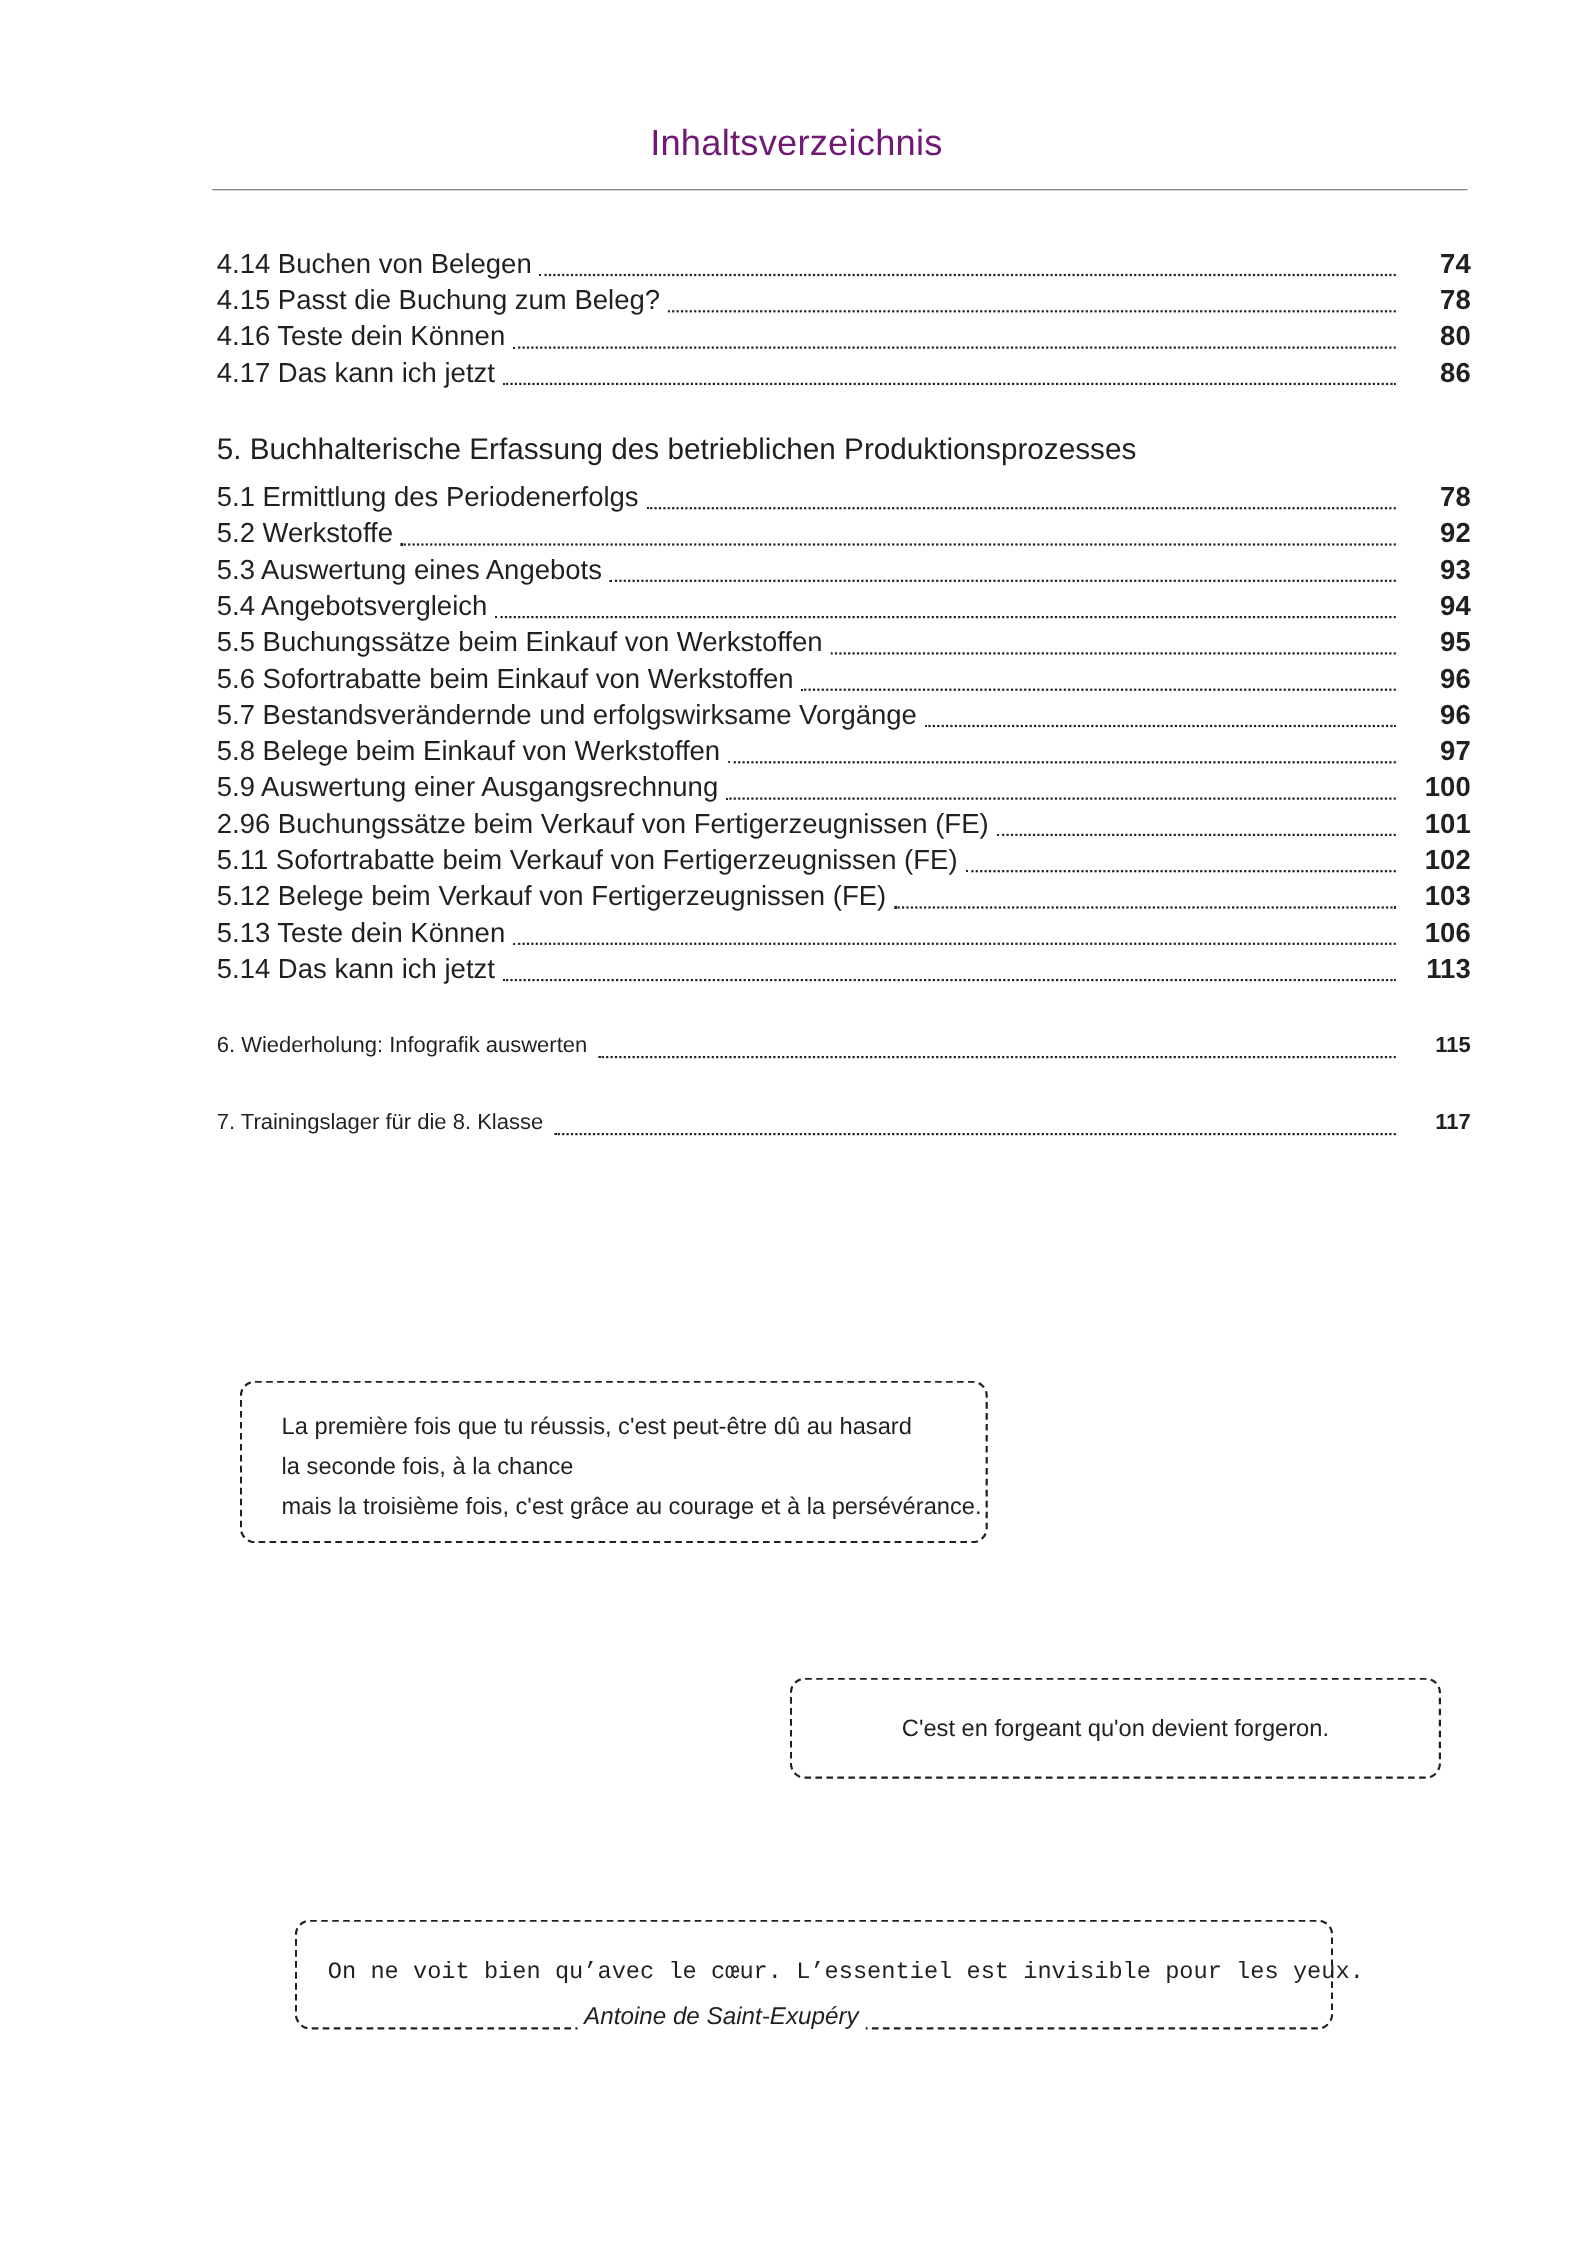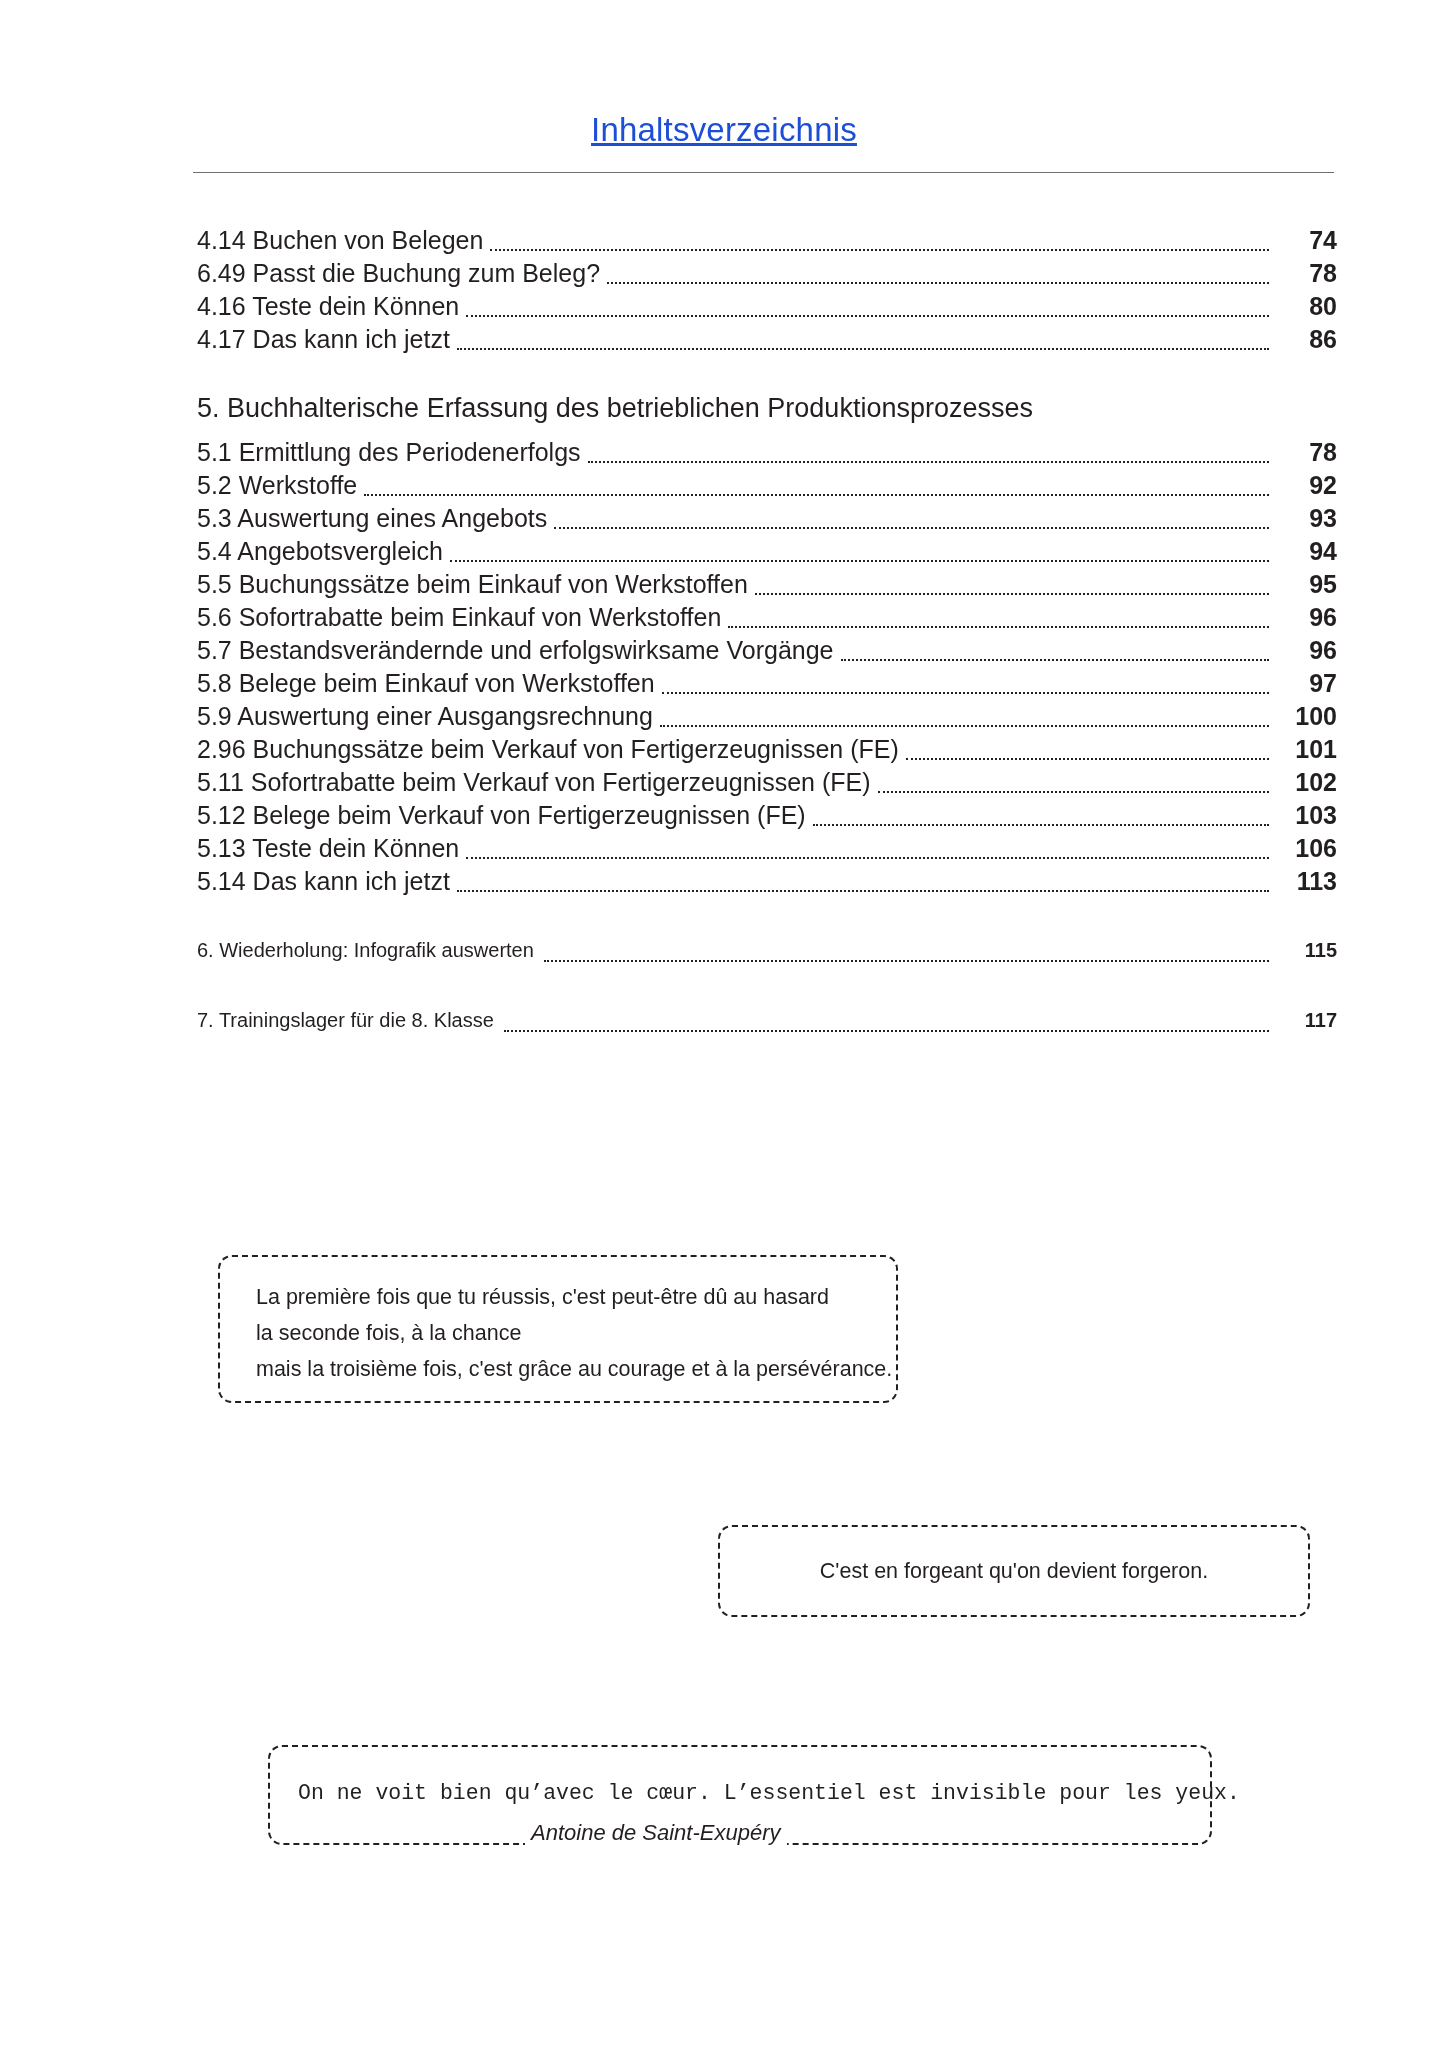--- a/index.html
+++ b/index.html
@@ -20,22 +20,21 @@
   
   .doc-title {
     position: absolute;
     left: 0;
     top: 110px;
     width: 1448px;
     text-align: center;
     font-size: 33px;
     line-height: 40px;
     letter-spacing: 0.2px;
-    color: #1d4ed8;
-    text-decoration: underline;
+    color: #701a75;
   }
   .title-rule {
     position: absolute;
     left: 193px;
     top: 172px;
     width: 1141px;
     height: 1px;
     background: #6f6f6f;
   }
 
@@ -161,21 +160,21 @@
   <div class="doc-title">Inhaltsverzeichnis</div>
   <div class="title-rule"></div>
 
   <div class="toc" id="toc-container">
       <div class="toc-row">
         <span class="label">4.14 Buchen von Belegen</span>
         <span class="leader"></span>
         <span class="pageno">74</span>
       </div>
       <div class="toc-row">
-        <span class="label">6.49 Passt die Buchung zum Beleg?</span>
+        <span class="label">4.15 Passt die Buchung zum Beleg?</span>
         <span class="leader"></span>
         <span class="pageno">78</span>
       </div>
       <div class="toc-row">
         <span class="label">4.16 Teste dein Können</span>
         <span class="leader"></span>
         <span class="pageno">80</span>
       </div>
       <div class="toc-row">
         <span class="label">4.17 Das kann ich jetzt</span>

